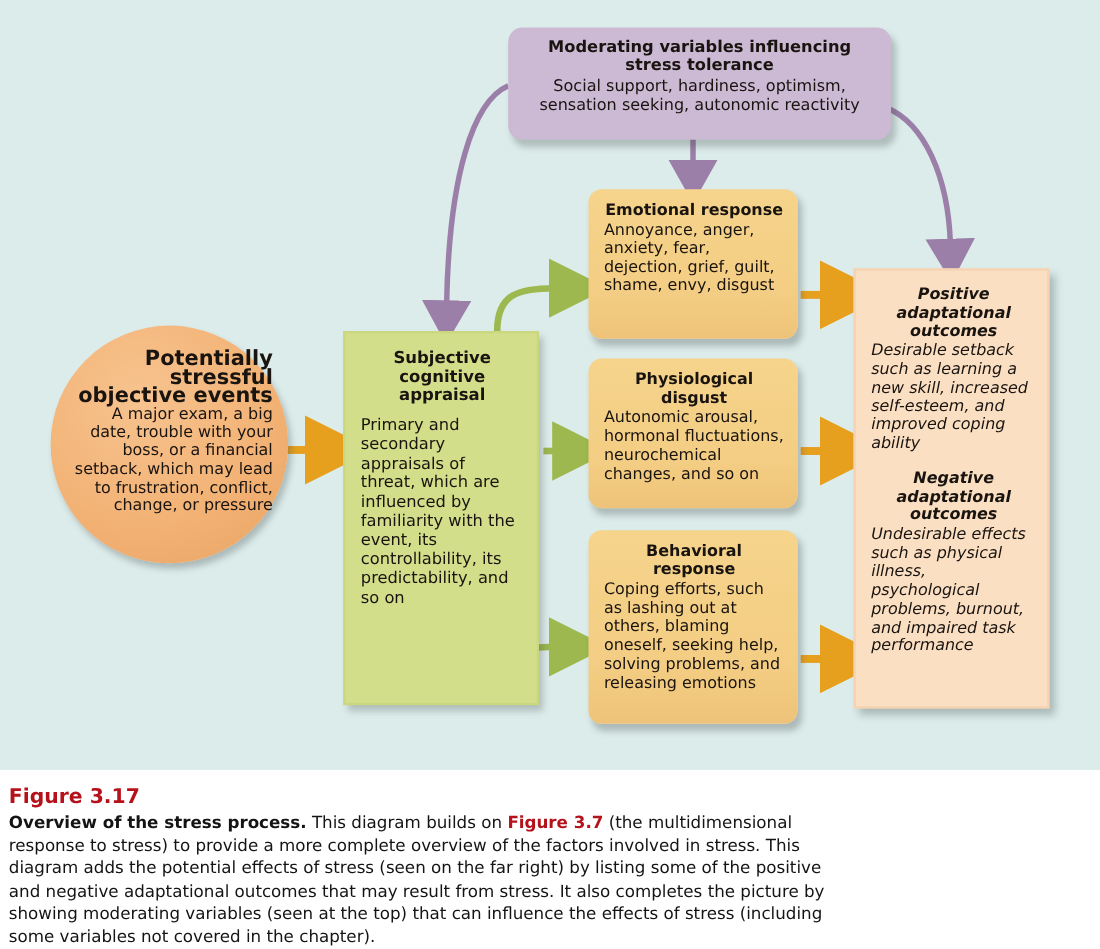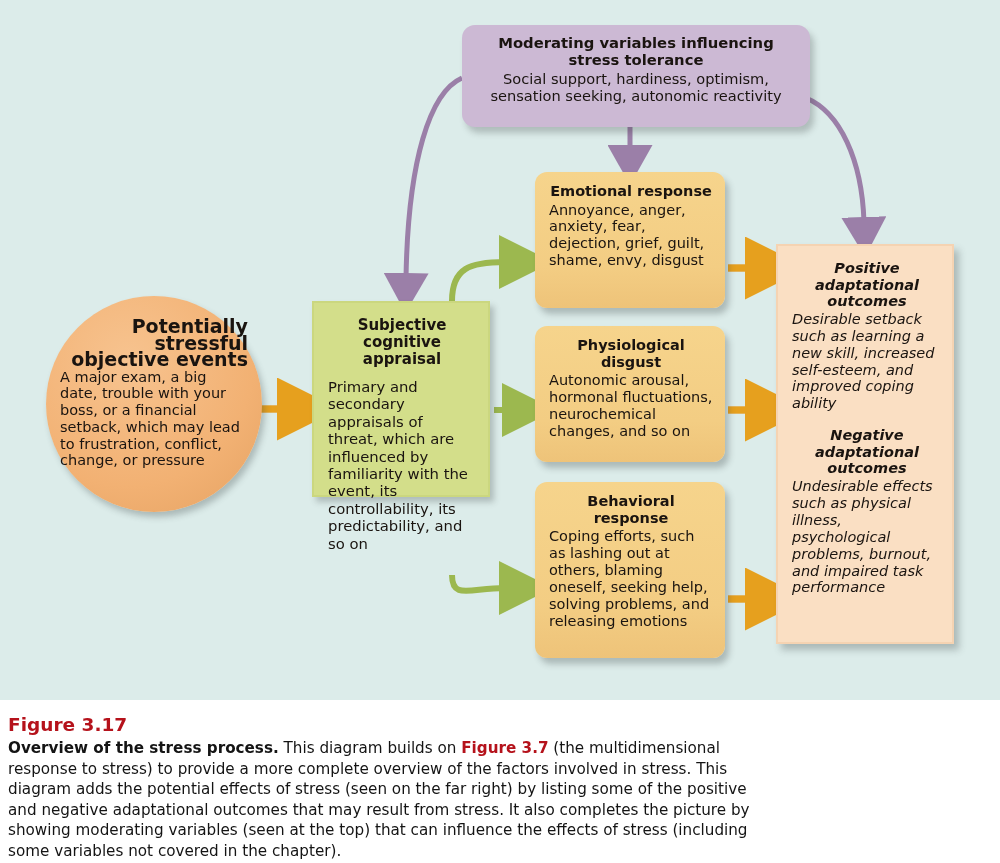--- a/index.html
+++ b/index.html
@@ -27,25 +27,25 @@
 
   
   #ellipse-node{
     left:46px;top:296px;width:216px;height:216px;
     border-radius:50%;
     background:radial-gradient(circle at 38% 30%,#f7c38f 0%,#f2b173 62%,#e5a262 100%);
     box-shadow:3px 5px 6px rgba(60,70,70,.30);
     padding:22px 14px 0 14px;
   }
   #ellipse-node .title{font-size:19px;line-height:16.5px;text-align:right;}
-  #ellipse-node .body{font-size:14.5px;line-height:16.8px;text-align:left;margin-top:1px;}
+  #ellipse-node .body{font-size:14.5px;line-height:16.8px;text-align:right;margin-top:1px;}
 
   
   #appraisal-node{
-    left:312px;top:301px;width:178px;height:196px;
+    left:312px;top:301px;width:178px;height:340px;
     background:#d3de8a;
     border:2px solid #cbd77f;
     box-shadow:4px 5px 6px rgba(60,70,70,.28);
     padding:14px 12px 0 14px;
   }
   #appraisal-node .title{font-size:15px;line-height:17px;}
   #appraisal-node .body{font-size:14.8px;line-height:17.4px;text-align:left;margin-top:10px;}
 
   
   .resp-node{

